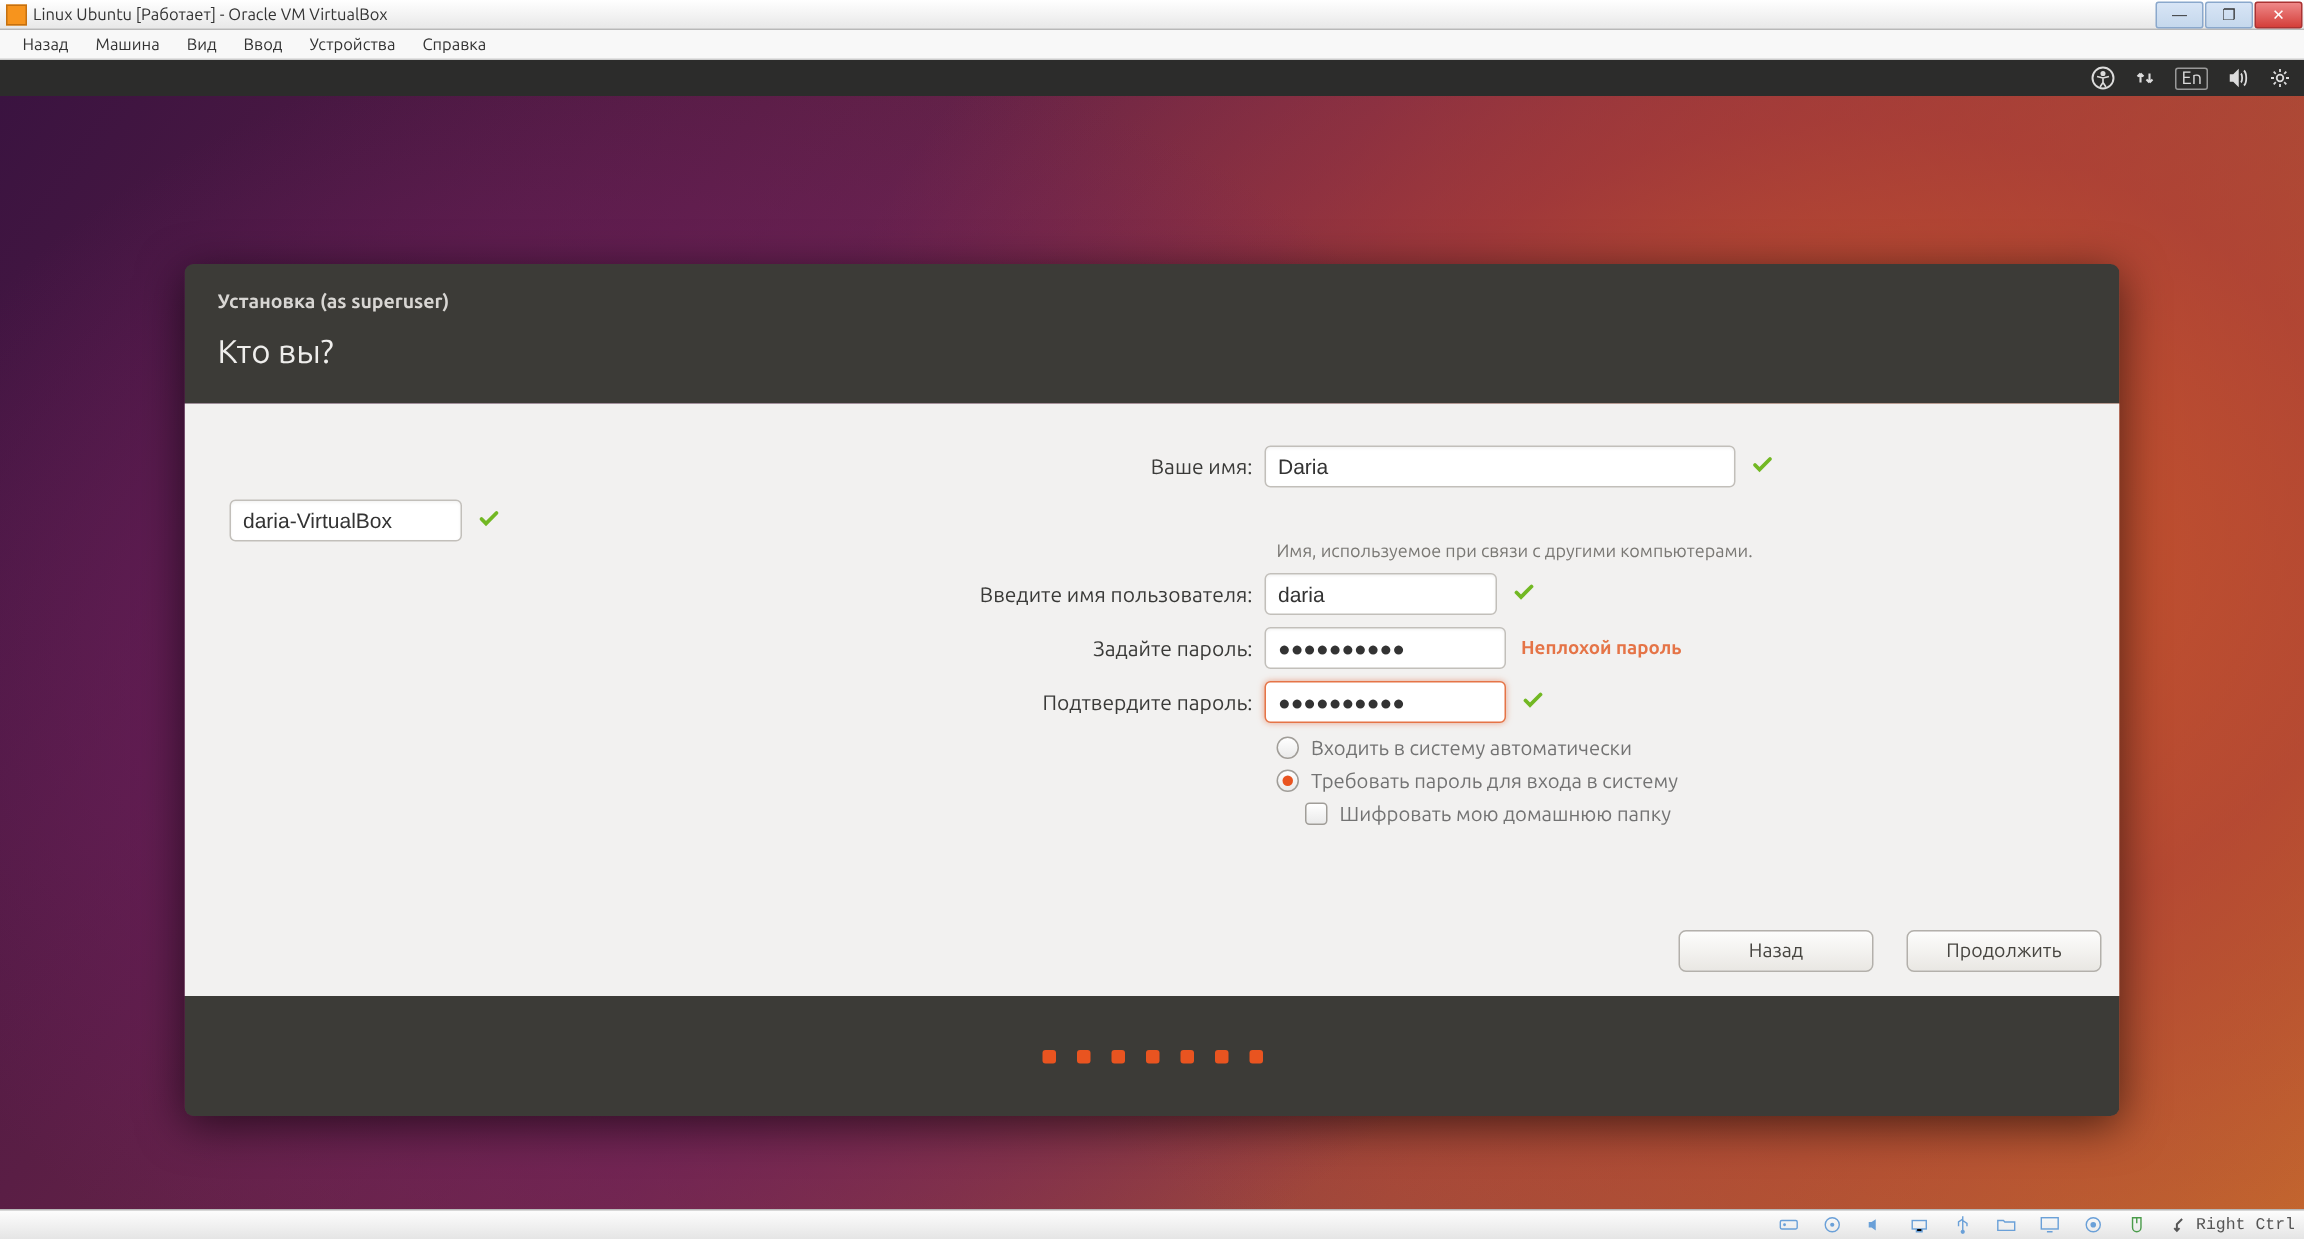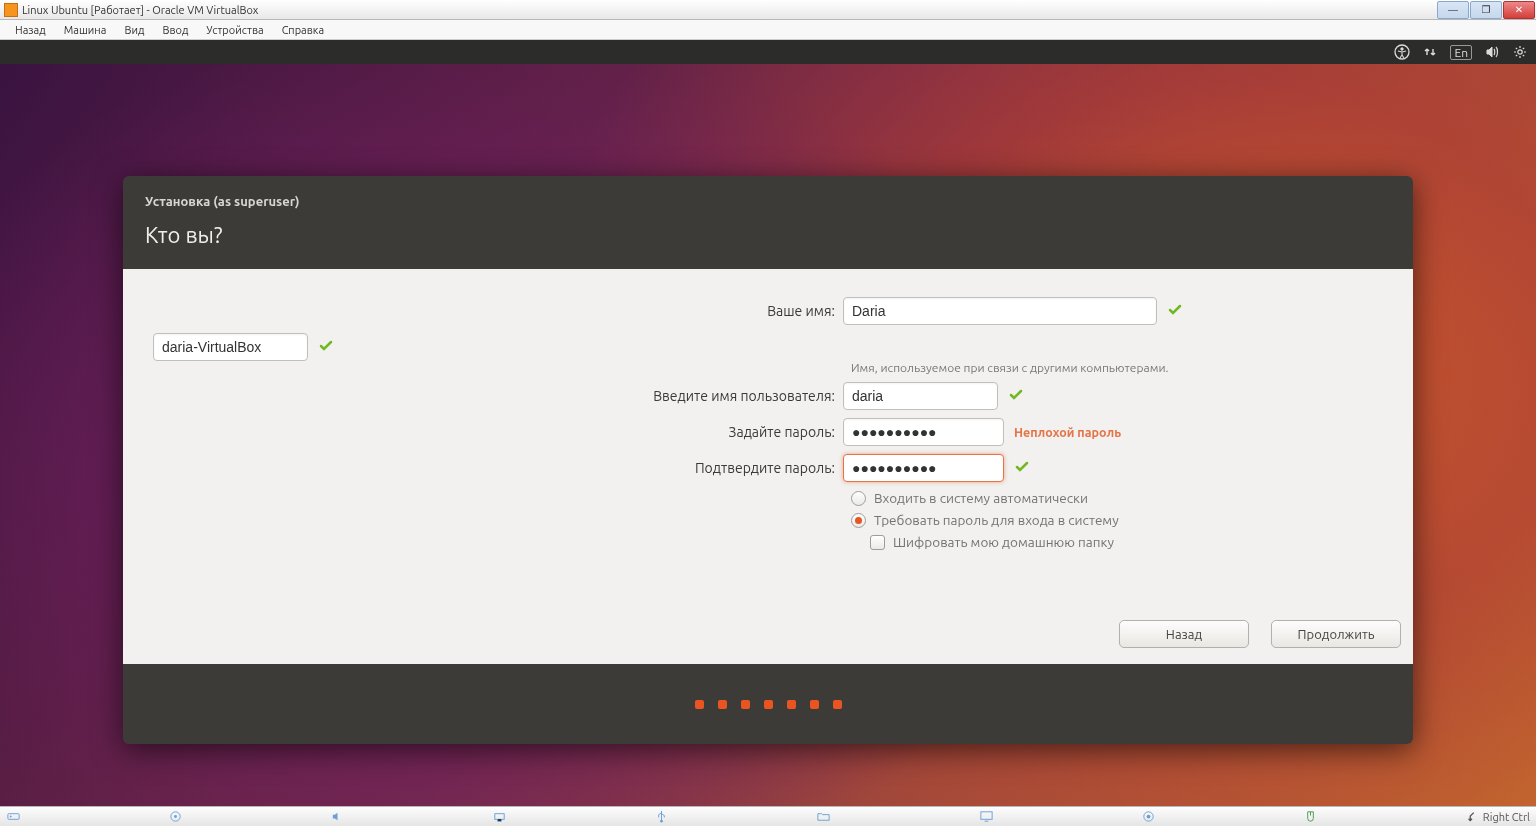--- a/index.html
+++ b/index.html
@@ -58,21 +58,21 @@
 .ub-check { width: 15px; height: 15px; border: 1px solid #a09d98; border-radius: 3px; background: linear-gradient(#fff,#eaeaea); }
 .check-indent { margin-left: 717px; }
 
 .inst-buttons { display: flex; justify-content: flex-end; gap: 22px; padding: 16px 12px 16px; background: #f2f1f0; }
 .ub-btn { min-width: 130px; height: 28px; border: 1px solid #b3b0ab; border-radius: 5px; background: linear-gradient(#fdfdfc,#e9e7e3); color: #474540; font-size: 13px; display: flex; align-items: center; justify-content: center; cursor: pointer; }
 
 .inst-footer { background: #3c3b37; height: 80px; display: flex; align-items: center; justify-content: center; gap: 14px; }
 .dot { width: 9px; height: 9px; border-radius: 2px; background: #e95420; }
 
 
-.vb-status { position: absolute; bottom: 0; left: 0; width: 100%; height: 20px; background: linear-gradient(#fdfdfd, #e5e5e5); border-top: 1px solid #b8b8b8; display: flex; align-items: center; justify-content: space-between; padding: 0 6px; gap: 14px; font-size: 11px; color: #555; }
+.vb-status { position: absolute; bottom: 0; left: 0; width: 100%; height: 20px; background: linear-gradient(#fdfdfd, #e5e5e5); border-top: 1px solid #b8b8b8; display: flex; align-items: center; justify-content: flex-end; padding: 0 6px; gap: 14px; font-size: 11px; color: #555; font-family: Liberation Mono, monospace; }
 .vb-sicon { width: 15px; height: 15px; display: inline-flex; align-items: center; justify-content: center; }
 .vb-sicon svg { width: 15px; height: 15px; }
 .host-key { display: flex; align-items: center; gap: 4px; color: #555; }
 </style>
 </head>
 <body>
 
 <div class="win-titlebar">
   <div class="vb-icon"></div>
   <div class="win-title">Linux Ubuntu [Работает] - Oracle VM VirtualBox</div>

